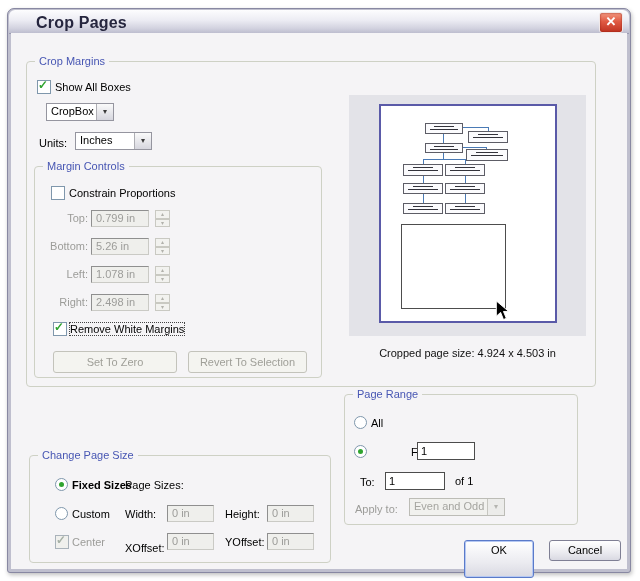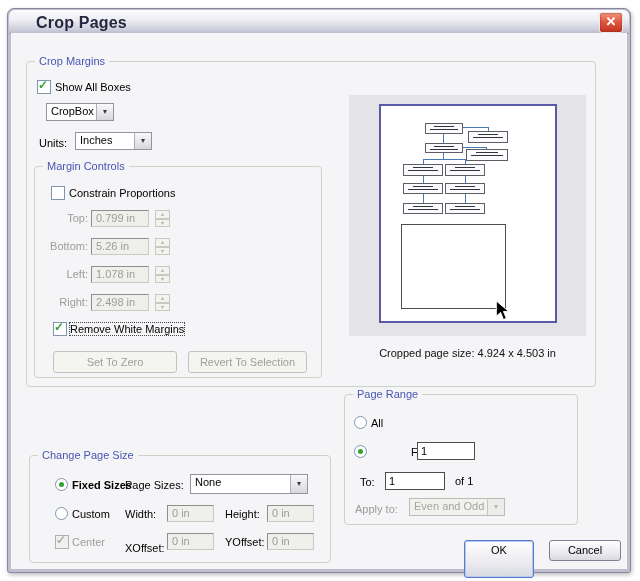--- a/index.html
+++ b/index.html
@@ -235,24 +235,20 @@
 
       <div class="cropped-size" style="left:322px;top:285px;width:237px;">Cropped page size: 4.924 x 4.503 in</div>
     </div>
 
     <div class="grp" style="left:18px;top:374px;width:302px;height:108px;margin-top:48px;">
       <span class="grp-label">Change Page Size</span>
 
       <div class="radio sel" style="left:25px;top:22px;"></div>
       <span class="lbl" style="left:42px;top:23px;font-weight:bold;">Fixed Sizes</span>
       <span class="lbl" style="left:95px;top:23px;">Page Sizes:</span>
-      <div class="combo" style="left:160px;top:18px;width:118px;height:20px;">
-        <span class="val">None</span>
-        <span class="dd" style="line-height:18px;"></span>
-      </div>
 
       <div class="radio" style="left:25px;top:51px;"></div>
       <span class="lbl" style="left:42px;top:52px;">Custom</span>
       <span class="lbl" style="left:95px;top:52px;">Width:</span>
       <div class="field-dis" style="left:137px;top:49px;width:47px;height:17px;">0 in</div>
       <span class="lbl" style="left:195px;top:52px;">Height:</span>
       <div class="field-dis" style="left:237px;top:49px;width:47px;height:17px;">0 in</div>
 
       <div class="cb checked disabled" style="left:25px;top:79px;">
           <span class="mark"></span>

